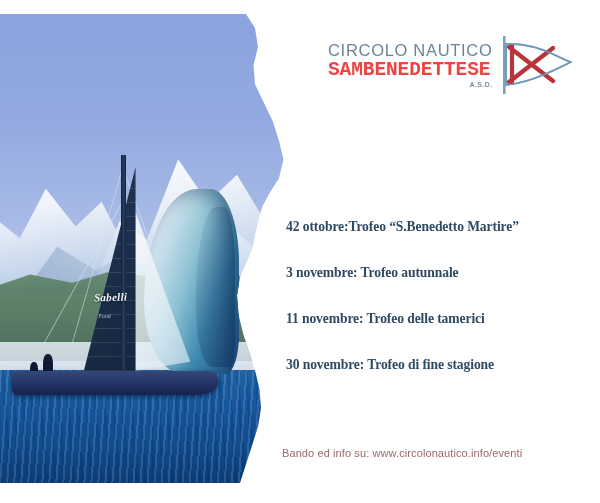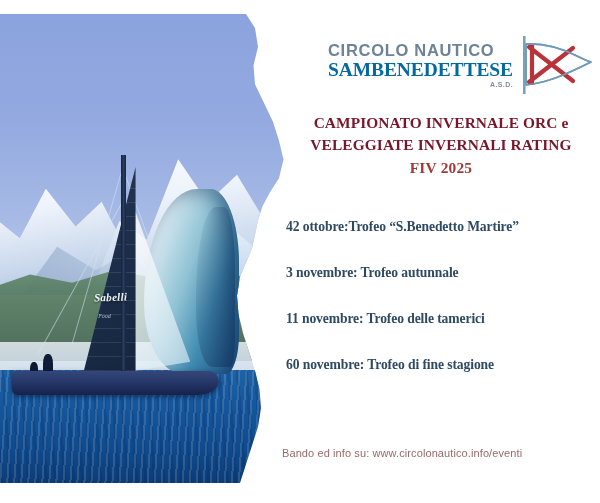--- a/index.html
+++ b/index.html
@@ -178,27 +178,27 @@
 
   
   .logo-block {
     position:absolute; left:0; top:34px; width:318px;
     display:flex; align-items:center; justify-content:flex-start;
     padding-left:46px;
   }
   .logo-text { text-align:left; }
   .logo-line1 {
     font-family:"Liberation Sans", sans-serif;
-    font-size:16.5px; font-weight:700; letter-spacing:.7px;
-    color:#6d8398; line-height:1.08; white-space:nowrap;
+    font-size:16.5px; font-weight:400; letter-spacing:.7px;
+    color:#6d8398; line-height:1.08; white-space:nowrap;text-align:right;
   }
   .logo-line2 {
-    font-family:Liberation Serif, serif;
+    font-family:Liberation Mono, monospace;
     font-size:19.5px; font-weight:700; letter-spacing:-.1px;
-    color:#0369a1; line-height:1.05; white-space:nowrap;
+    color:#ef4444; line-height:1.05; white-space:nowrap;
   }
   .logo-asd {
     font-family:"Liberation Sans", sans-serif;
     font-size:7px; font-weight:600; letter-spacing:.4px;
     color:#7d8f9e; text-align:right; margin-top:1px;
   }
   .burgee { position:relative; width:76px; height:62px; margin-left:4px; }
   .burgee svg { position:absolute; left:0; top:0; }
 
   
@@ -314,31 +314,26 @@
           <path d="M12 48 L 56 14" stroke="#b8333a" stroke-width="4.2" fill="none" stroke-linecap="round"></path>
 
           <path d="M15 10.4 L 15 51" stroke="#b8333a" stroke-width="4.2" fill="none"></path>
 
           <path d="M9 10 C 30 9, 48 16, 60 22 C 66 25, 70 27, 74 28
                    C 68 31, 58 36, 46 41 C 32 47, 18 50, 9 51 Z" fill="none" stroke="#6f9bb8" stroke-width="1.6" stroke-linejoin="round"></path>
         </svg>
       </div>
     </div>
 
-    <div class="title-block">
-      <div class="title-l1">CAMPIONATO INVERNALE ORC e</div>
-      <div class="title-l2">VELEGGIATE INVERNALI RATING</div>
-      <div class="title-l3">FIV 2025</div>
-    </div>
 
     <div class="events">
       <div class="event-row">42 ottobre:Trofeo “S.Benedetto Martire”</div>
       <div class="event-row">3 novembre: Trofeo autunnale</div>
       <div class="event-row">11 novembre: Trofeo delle tamerici</div>
-      <div class="event-row">60 novembre: Trofeo di fine stagione</div>
+      <div class="event-row">30 novembre: Trofeo di fine stagione</div>
     </div>
 
     <div class="footer">
       <div class="footer-text">Bando ed info su: www.circolonautico.info/eventi</div>
     </div>
 
   </div>
 </div>
 
 </body></html>

